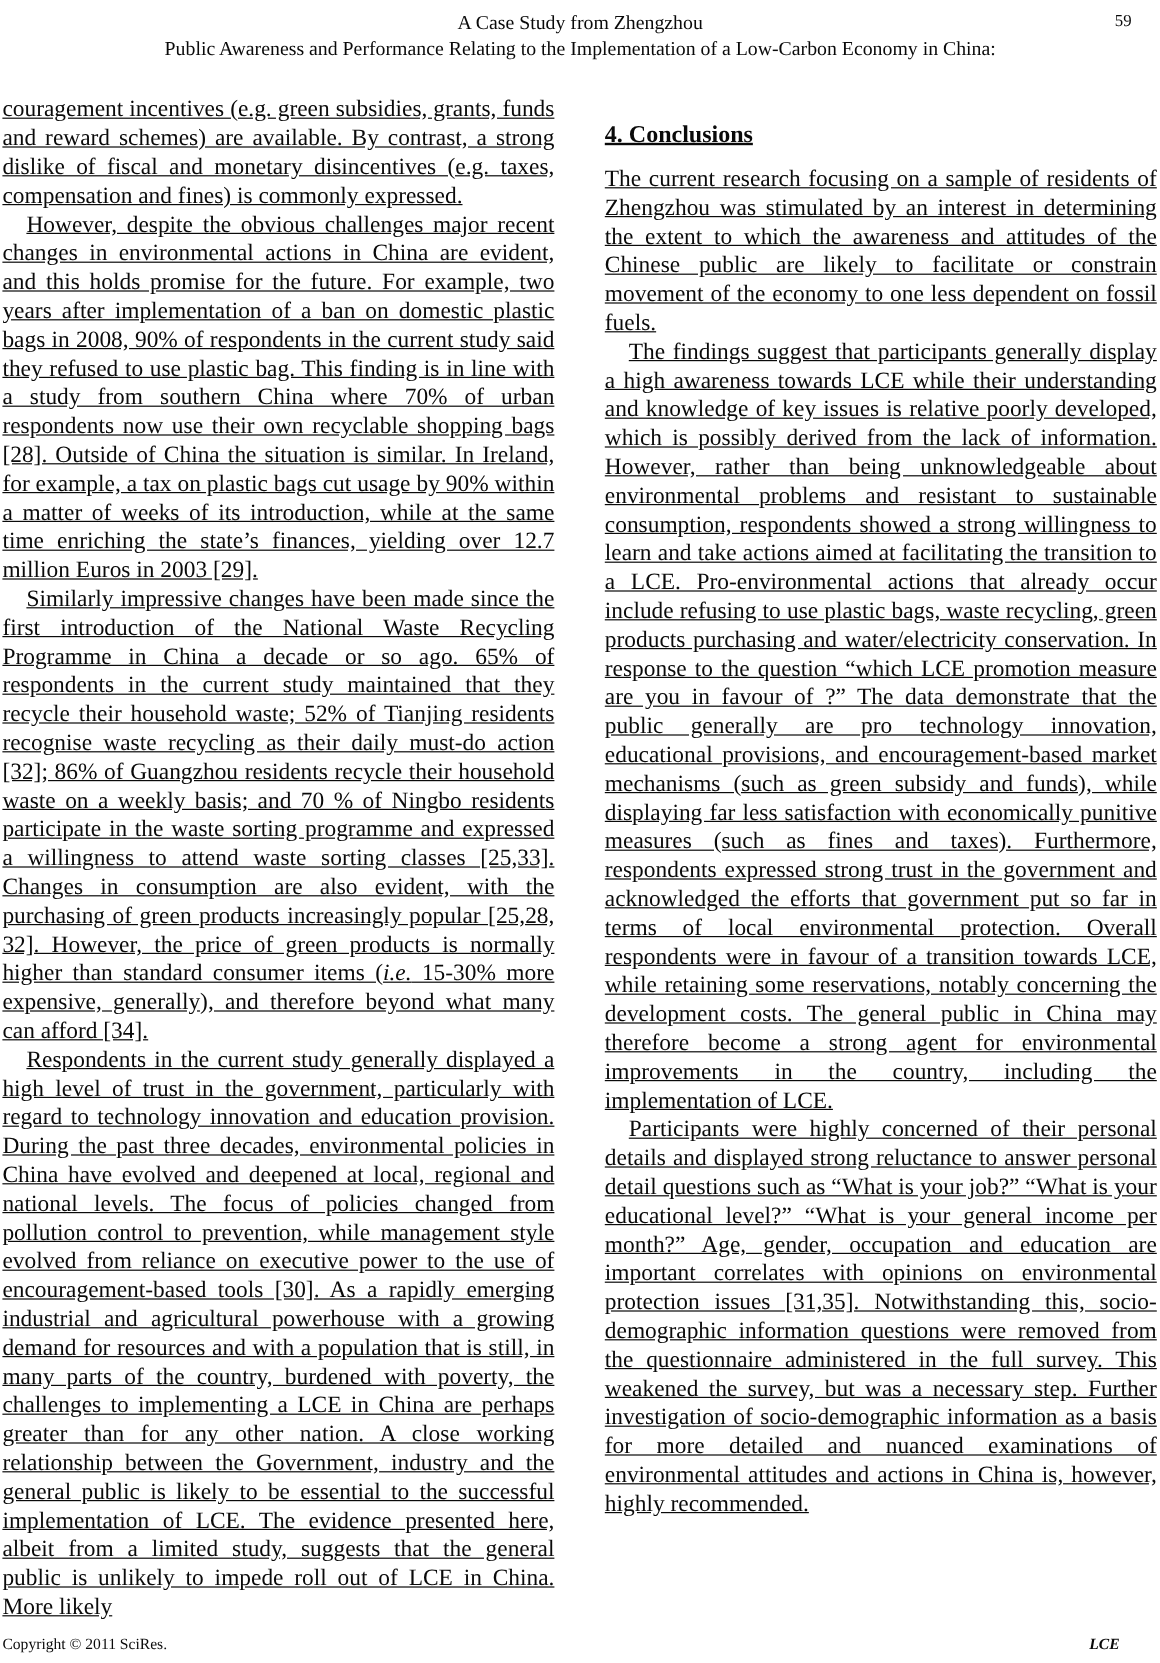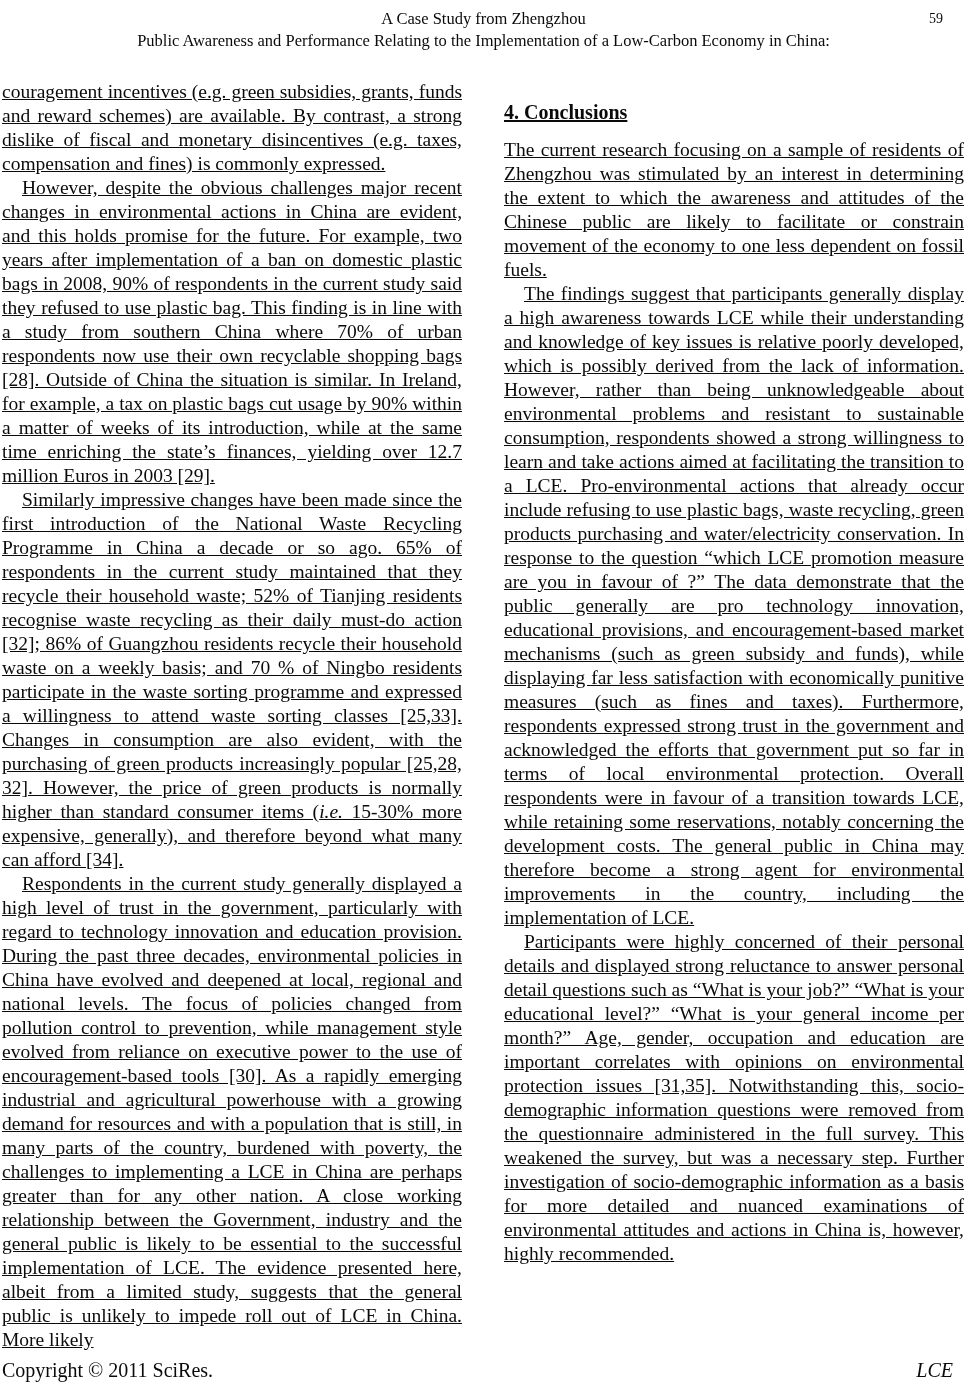--- a/index.html
+++ b/index.html
@@ -70,28 +70,28 @@
     margin: 19px 0 13px 0;
   }
   .page-footer {
     position: absolute;
     left: 2px;
     right: 2px;
     bottom: 4px;
     display: flex;
     justify-content: space-between;
     align-items: baseline;
-    font-size: 20px;
+    font-size: 13px;
     line-height: 24px;
     gap: 35px;
   }
   .journal-abbr {
-    font-weight: normal;
+    font-weight: bold;
     font-style: italic;
-    margin-right: 12px;
+    margin-right: 32px;
   }
 </style>
 </head>
 <body>
 
 <div class="page">
 
   <header class="page-header">
     <div class="running-title">
       <div>A Case Study from Zhengzhou</div>

